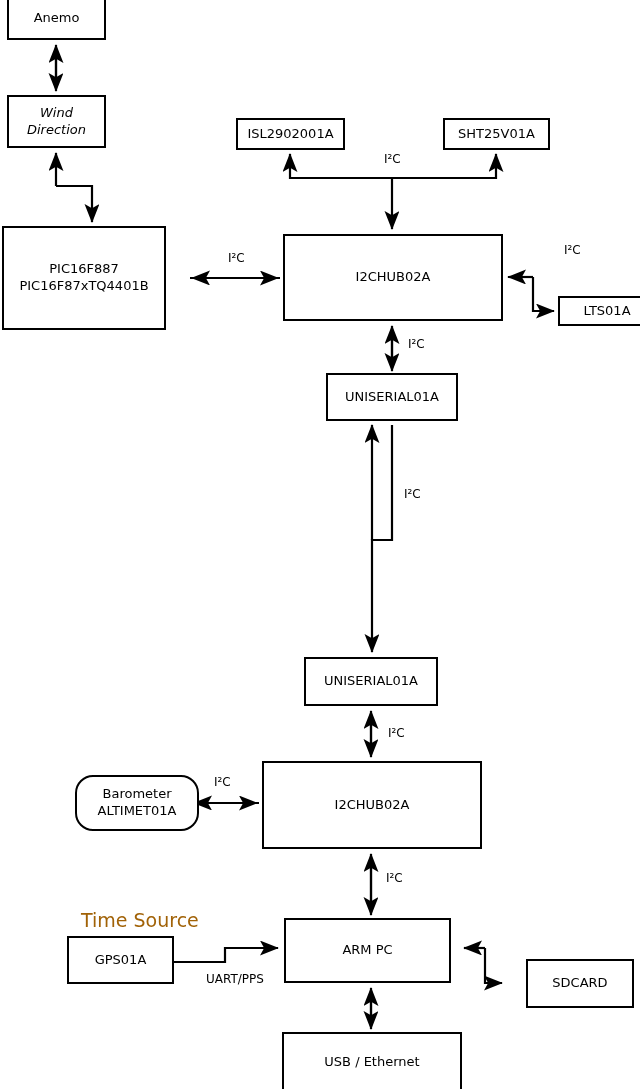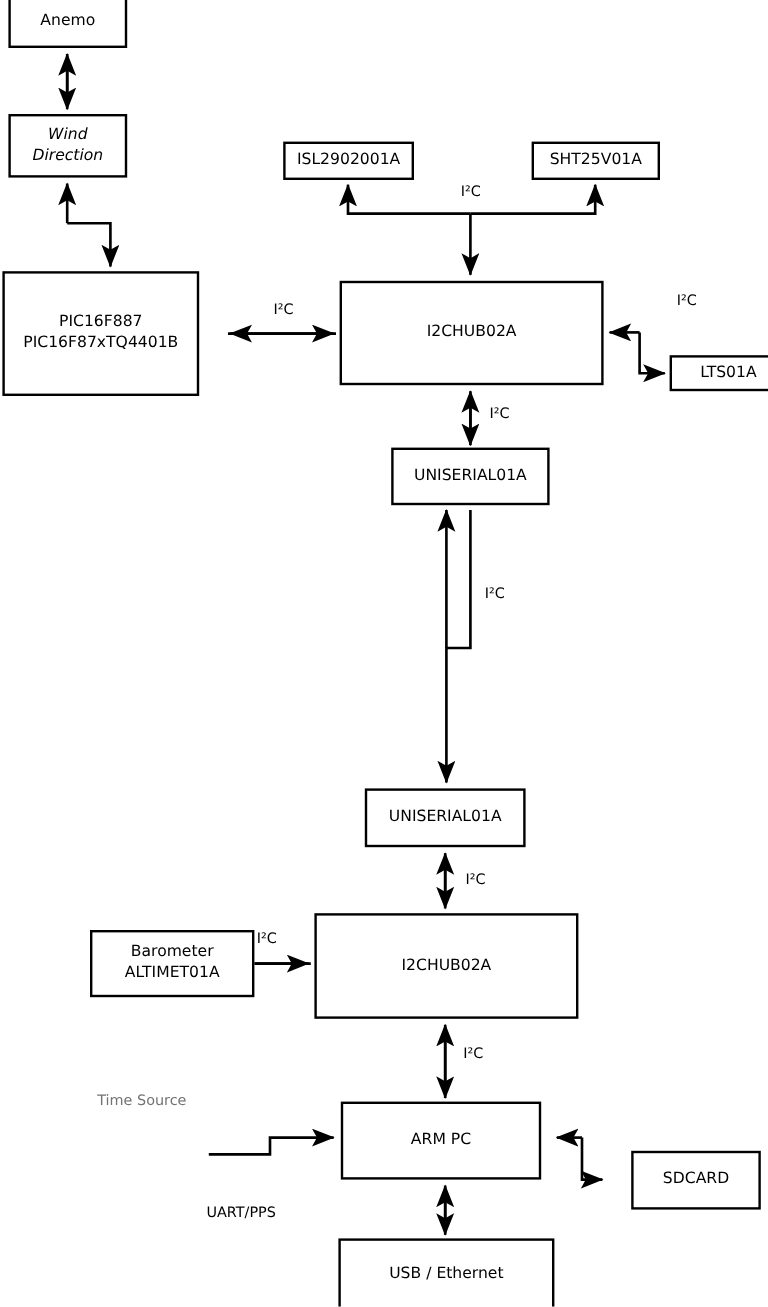--- a/index.html
+++ b/index.html
@@ -46,22 +46,22 @@
     position: absolute;
     color: #000000;
     font-size: 12px;
     line-height: 1;
     white-space: nowrap;
     z-index: 3;
     background: transparent;
   }
   .free-label {
     position: absolute;
-    color: #737373;
-    font-size: 12px;
+    color: #a16207;
+    font-size: 19px;
     line-height: 1;
     white-space: nowrap;
     z-index: 3;
   }
 </style>
 </head>
 <body>
 
 <div id="diagram">
 
@@ -149,29 +149,32 @@
   </div>
 
   <div class="node" style="left:326px; top:373px; width:132px; height:48px;">
     <span>UNISERIAL01A</span>
   </div>
 
   <div class="node" style="left:304px; top:657px; width:134px; height:49px;">
     <span>UNISERIAL01A</span>
   </div>
 
-  <div class="node" style="left:75px; top:775px; width:137px; height:56px;">
+  <div class="node" style="left:75px; top:775px; width:124px; height:56px;border-radius:18px;">
     <span>Barometer
 ALTIMET01A</span>
   </div>
 
   <div class="node" style="left:262px; top:761px; width:220px; height:88px;">
     <span>I2CHUB02A</span>
   </div>
 
+  <div class="node" style="left:67px; top:936px; width:107px; height:48px;">
+    <span>GPS01A</span>
+  </div>
 
   <div class="node" style="left:284px; top:918px; width:167px; height:65px;">
     <span>ARM PC</span>
   </div>
 
   <div class="node" style="left:506px; top:959px; width:108px; height:49px;margin-left:20px;">
     <span>SDCARD</span>
   </div>
 
   <div class="node" style="left:282px; top:1032px; width:180px; height:60px;">
@@ -189,15 +192,15 @@
   <div class="edge-label" style="left:408px; top:338px;">I²C</div>
 
   <div class="edge-label" style="left:404px; top:488px;">I²C</div>
 
   <div class="edge-label" style="left:388px; top:727px;">I²C</div>
 
   <div class="edge-label" style="left:214px; top:776px;">I²C</div>
 
   <div class="edge-label" style="left:386px; top:872px;">I²C</div>
 
-  <div class="edge-label" style="left:172px; top:973px;margin-top:31px;">UART/PPS</div>
+  <div class="edge-label" style="left:206px; top:973px;">UART/PPS</div>
 
 </div>
 
 </body></html>

